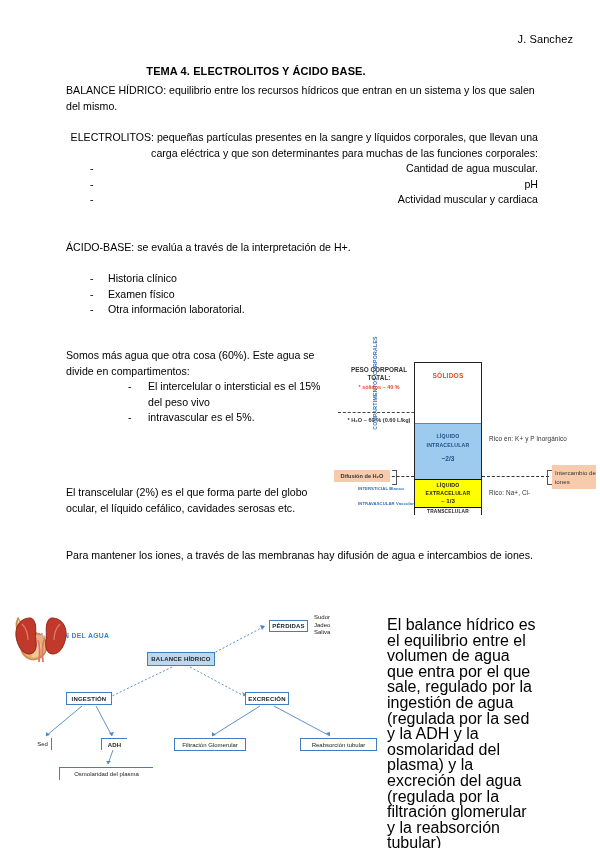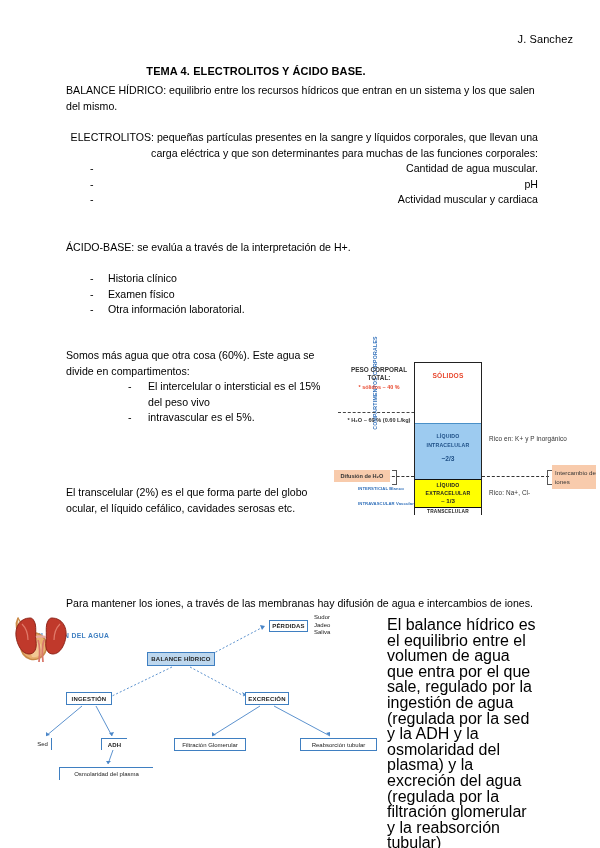--- a/index.html
+++ b/index.html
@@ -436,21 +436,21 @@
     <ul class="bullets deep">
       <li>El intercelular o intersticial es el 15% del peso vivo</li>
       <li>intravascular es el 5%.</li>
     </ul>
   </div>
 
   <div class="body-text narrow" style="top:485px;">
     <p>El transcelular (2%) es el que forma parte del globo ocular, el líquido cefálico, cavidades serosas etc.</p>
   </div>
 
-  <div class="body-text" style="top:548px;margin-top:48px;">
+  <div class="body-text" style="top:548px;">
     <p>Para mantener los iones, a través de las membranas hay difusión de agua e intercambios de iones.</p>
   </div>
 
   <div class="fig1">
 
     <div class="vlabel">COMPARTIMENTOS CORPORALES</div>
 
     <div class="pc-title">PESO CORPORAL TOTAL:</div>
 
     <div class="solid-pct">* sólidos ~ 40 %</div>

